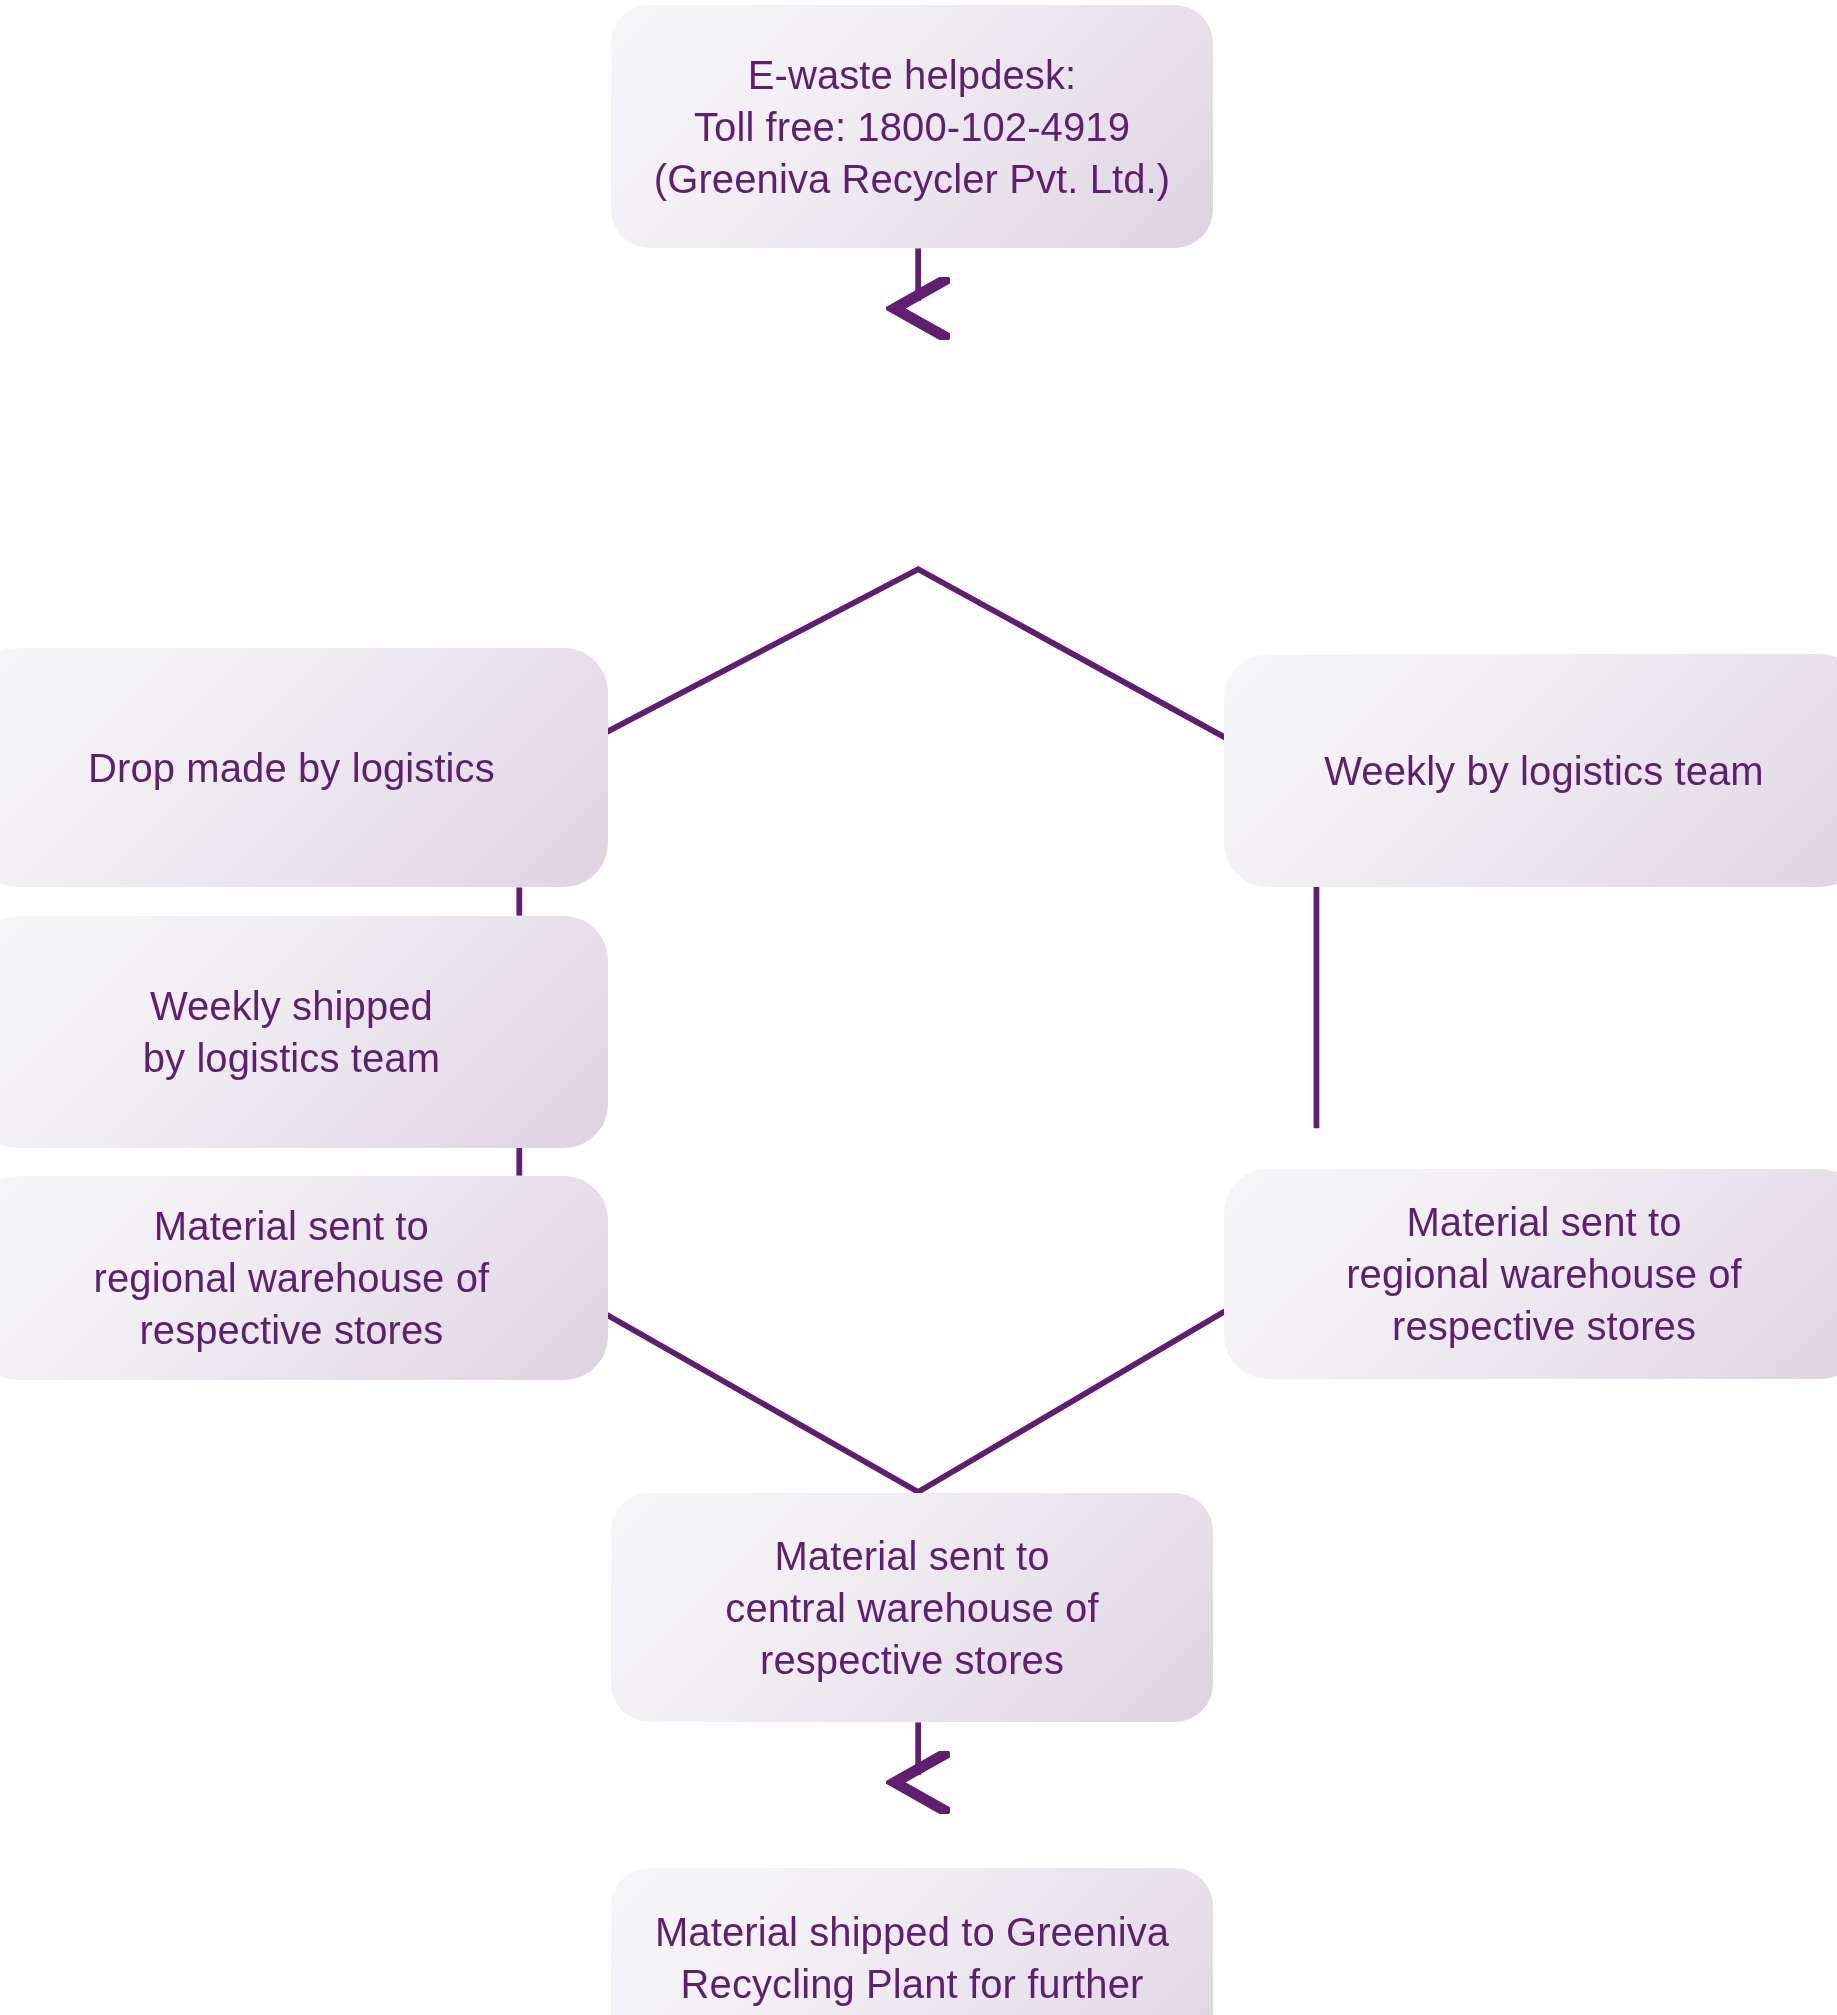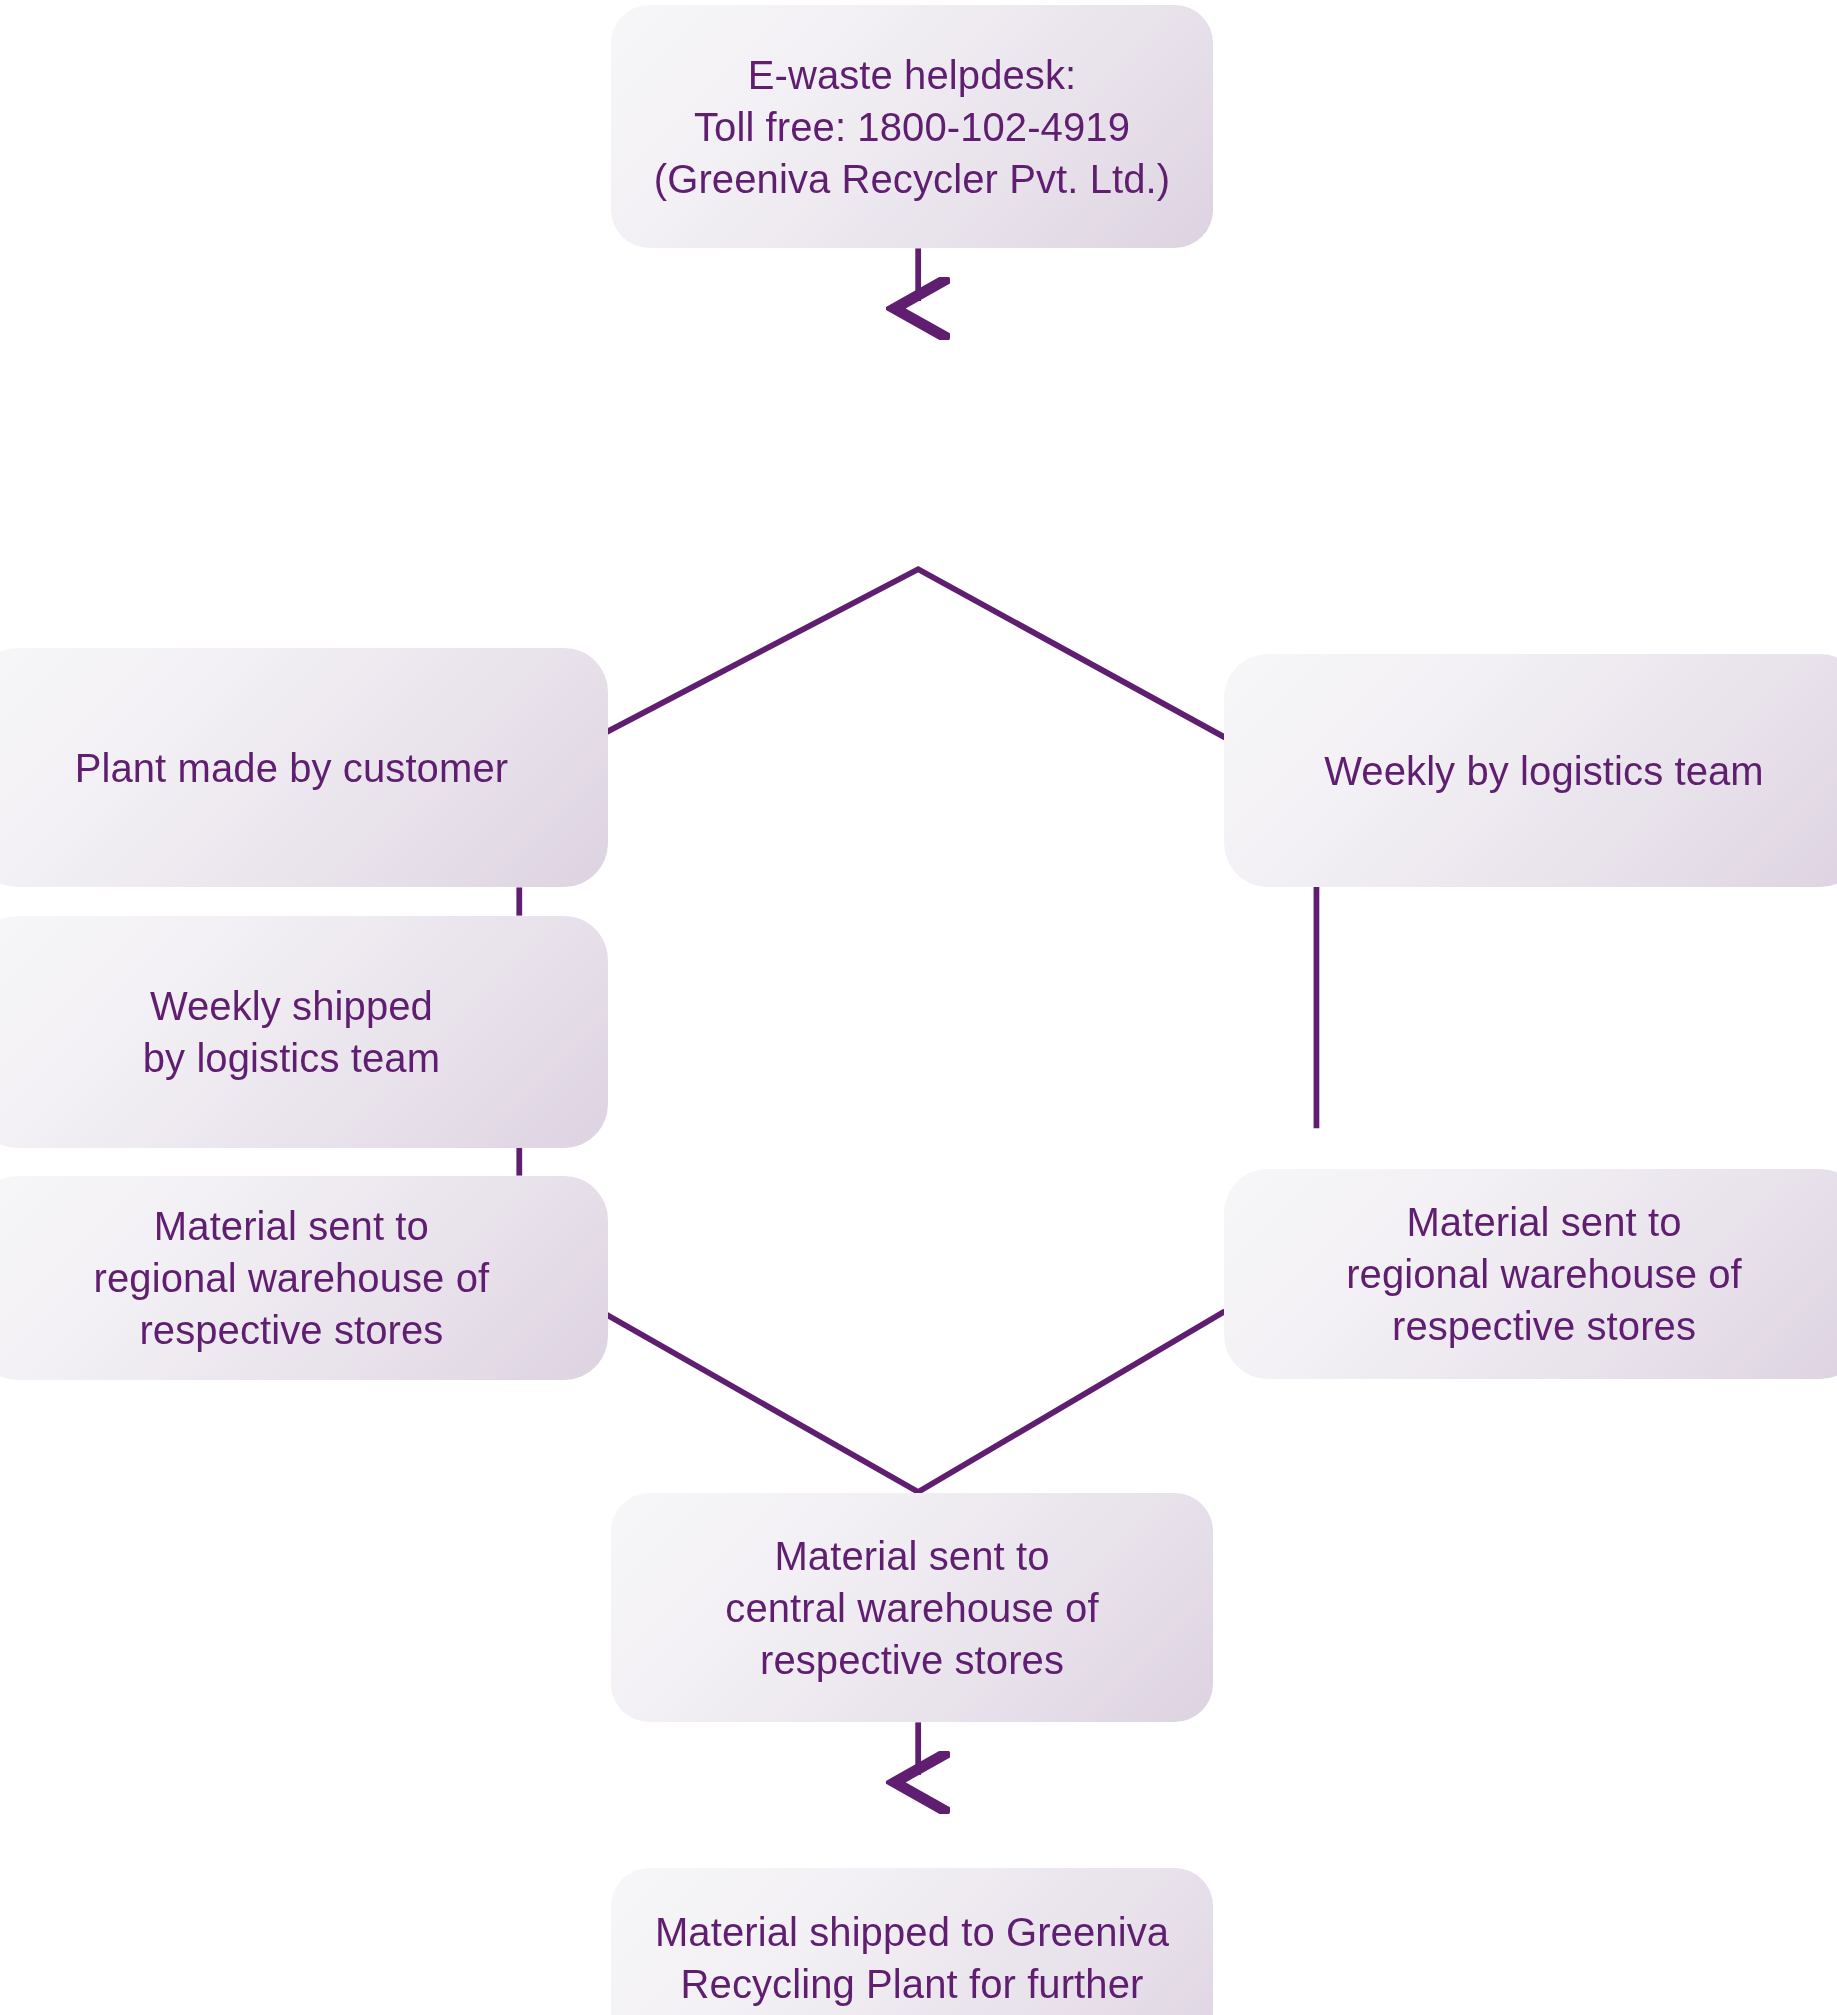--- a/index.html
+++ b/index.html
@@ -73,21 +73,21 @@
   </svg>
 
   <div class="node" style="left:611px; top:5.1px; width:602px; height:243px;">
     <span class="label">E-waste helpdesk:
 Toll free: 1800-102-4919
 (Greeniva Recycler Pvt. Ltd.)</span>
   </div>
 
 
   <div class="node wide-radius" style="left:-25.6px; top:648px; width:634px; height:239px;">
-    <span class="label">Plant made by customer</span>
+    <span class="label">Drop made by logistics</span>
   </div>
 
   <div class="node wide-radius" style="left:1224px; top:654px; width:640px; height:233px;">
     <span class="label">Weekly by logistics team</span>
   </div>
 
   <div class="node wide-radius" style="left:-25.6px; top:916px; width:634px; height:232px;">
     <span class="label">Weekly shipped
 by logistics team</span>
   </div>

